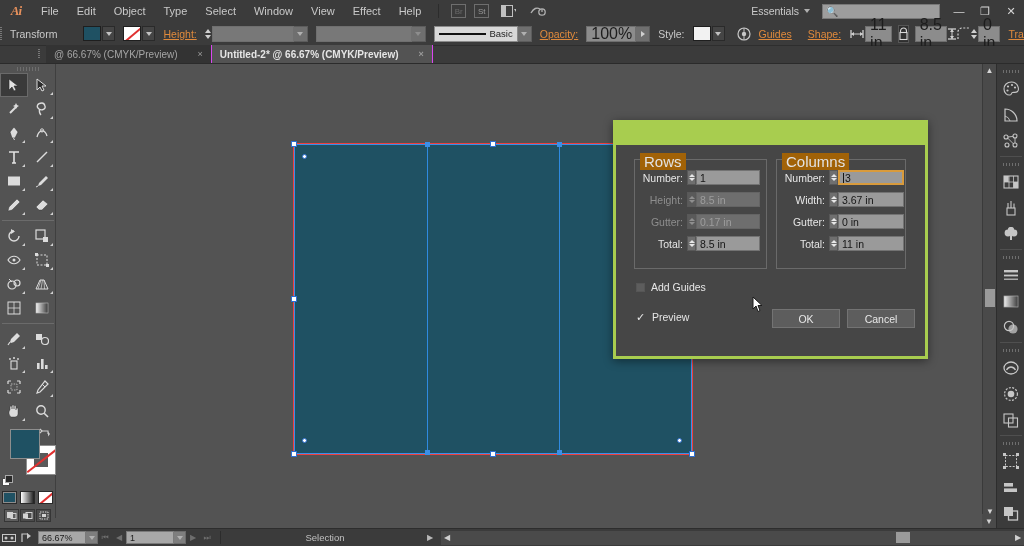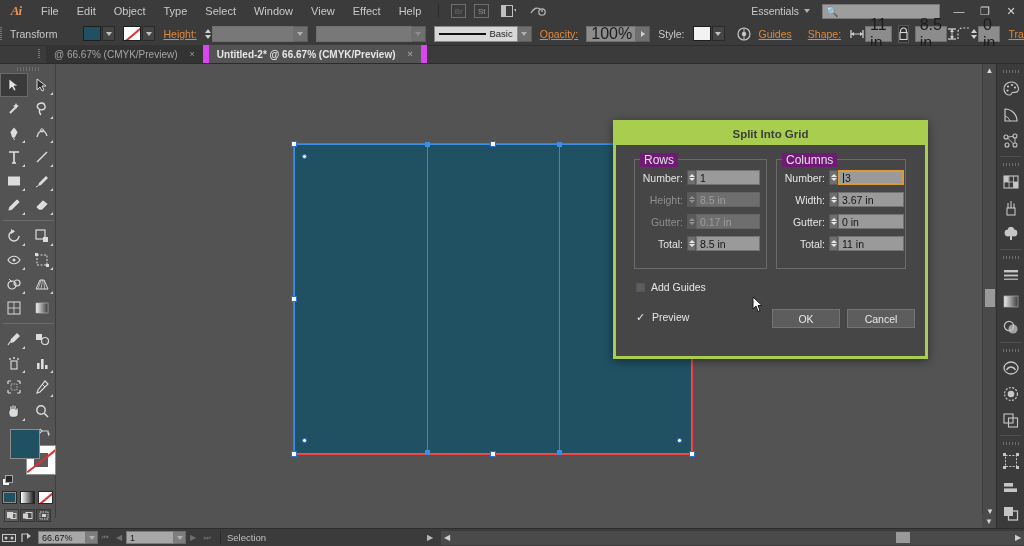--- a/index.html
+++ b/index.html
@@ -115,22 +115,22 @@
 
   
   .tabbar {
     position:absolute; left:0; top:46px; width:1024px; height:18px;
     background:#3b3b3b; display:flex; align-items:flex-end;
     border-bottom:1px solid #2b2b2b;
   }
   .tb-grip { width:46px;height:18px;display:flex;align-items:center;justify-content:flex-end;padding-right:6px;}
   .tb-grip i{display:block;width:2px;height:10px;background:repeating-linear-gradient(#787878 0 1px,transparent 1px 2px);}
   .tab {
-    height:18px; display:flex; align-items:center; gap:12px; padding:0 8px;
-    font-size:10px; color:#a5a5a5; background:#333333; border-right:6px solid #d946ef;
+    height:18px; display:flex; align-items:center; gap:20px; padding:0 8px;
+    font-size:10px; color:#a5a5a5; background:#333333; border-right:1px solid #d946ef;
   }
   .tab.active { background:#535353; color:#e6e6e6; font-weight:bold;}
   .tab .x { color:#9a9a9a; font-size:9px; }
 
   
   .toolbar {
     position:absolute; left:0; top:64px; width:56px; height:454px;
     background:#535353; border-right:1px solid #3f3f3f;
   }
   .tb-handle{
@@ -275,22 +275,22 @@
   .dlg-body{
     position:absolute; left:3px; top:25px; right:3px; bottom:3px;
     background:#464646;
   }
   .fieldset{
     position:absolute; border:1px solid #6a6a6a; padding-top:4px;
   }
   .fs-rows{ left:18px; top:14px; width:133px; height:110px; }
   .fs-cols{ left:160px; top:14px; width:130px; height:110px; }
   .fs-legend{
-    position:absolute; top:-7px; left:5px; background:#701a75; padding:0 4px;
-    color:#e2e2e2; font-size:12px;
+    position:absolute; top:-7px; left:5px; background:#a16207; padding:0 4px;
+    color:#e2e2e2; font-size:15px;
   }
   .row{
     display:flex; align-items:center; height:17px; margin-top:5px;
   }
   .row .lbl{
     width:52px; text-align:right; font-size:10.5px; color:#e6e6e6; padding-right:4px;
   }
   .row .lbl.dis{ color:#8e8e8e; }
   .spin{
     width:9px; height:15px; display:flex; flex-direction:column; justify-content:center; gap:1px;
@@ -965,21 +965,20 @@
     <div class="dock-handle">
         <i></i>
       </div>
     <div class="dock-icon">
       
     </div>
 
   </div>
 
   <div class="dialog">
-    <div class="dlg-title">Split Into Grid</div>
     <div class="dlg-body">
 
       <div class="fieldset fs-rows">
         <div class="fs-legend">Rows</div>
 
         <div class="row">
           <span class="lbl">Number:</span>
           <span class="spin">
               <i class="u"></i>
               <i class="d"></i>
@@ -1107,21 +1106,21 @@
       <div class="sb-field" style="width:48px">1</div>
       <div class="sb-drop">
           <span class="tri-down"></span>
         </div>
     </div>
     <div class="sb-arrow dim">▶</div>
     <div class="sb-arrow dim">⏭</div>
 
     <div style="width:1px;height:13px;background:#2c2c2c;margin:0 6px"></div>
 
-    <div style="width:196px;">Selection</div>
+    <div style="width:196px;text-align:center">Selection</div>
     <div class="sb-arrow">▶</div>
 
     <div class="sb-hsb">
       <span class="lt">◀</span>
       <span class="thumb"></span>
       <span class="rt">▶</span>
     </div>
   </div>
 
 </div>

